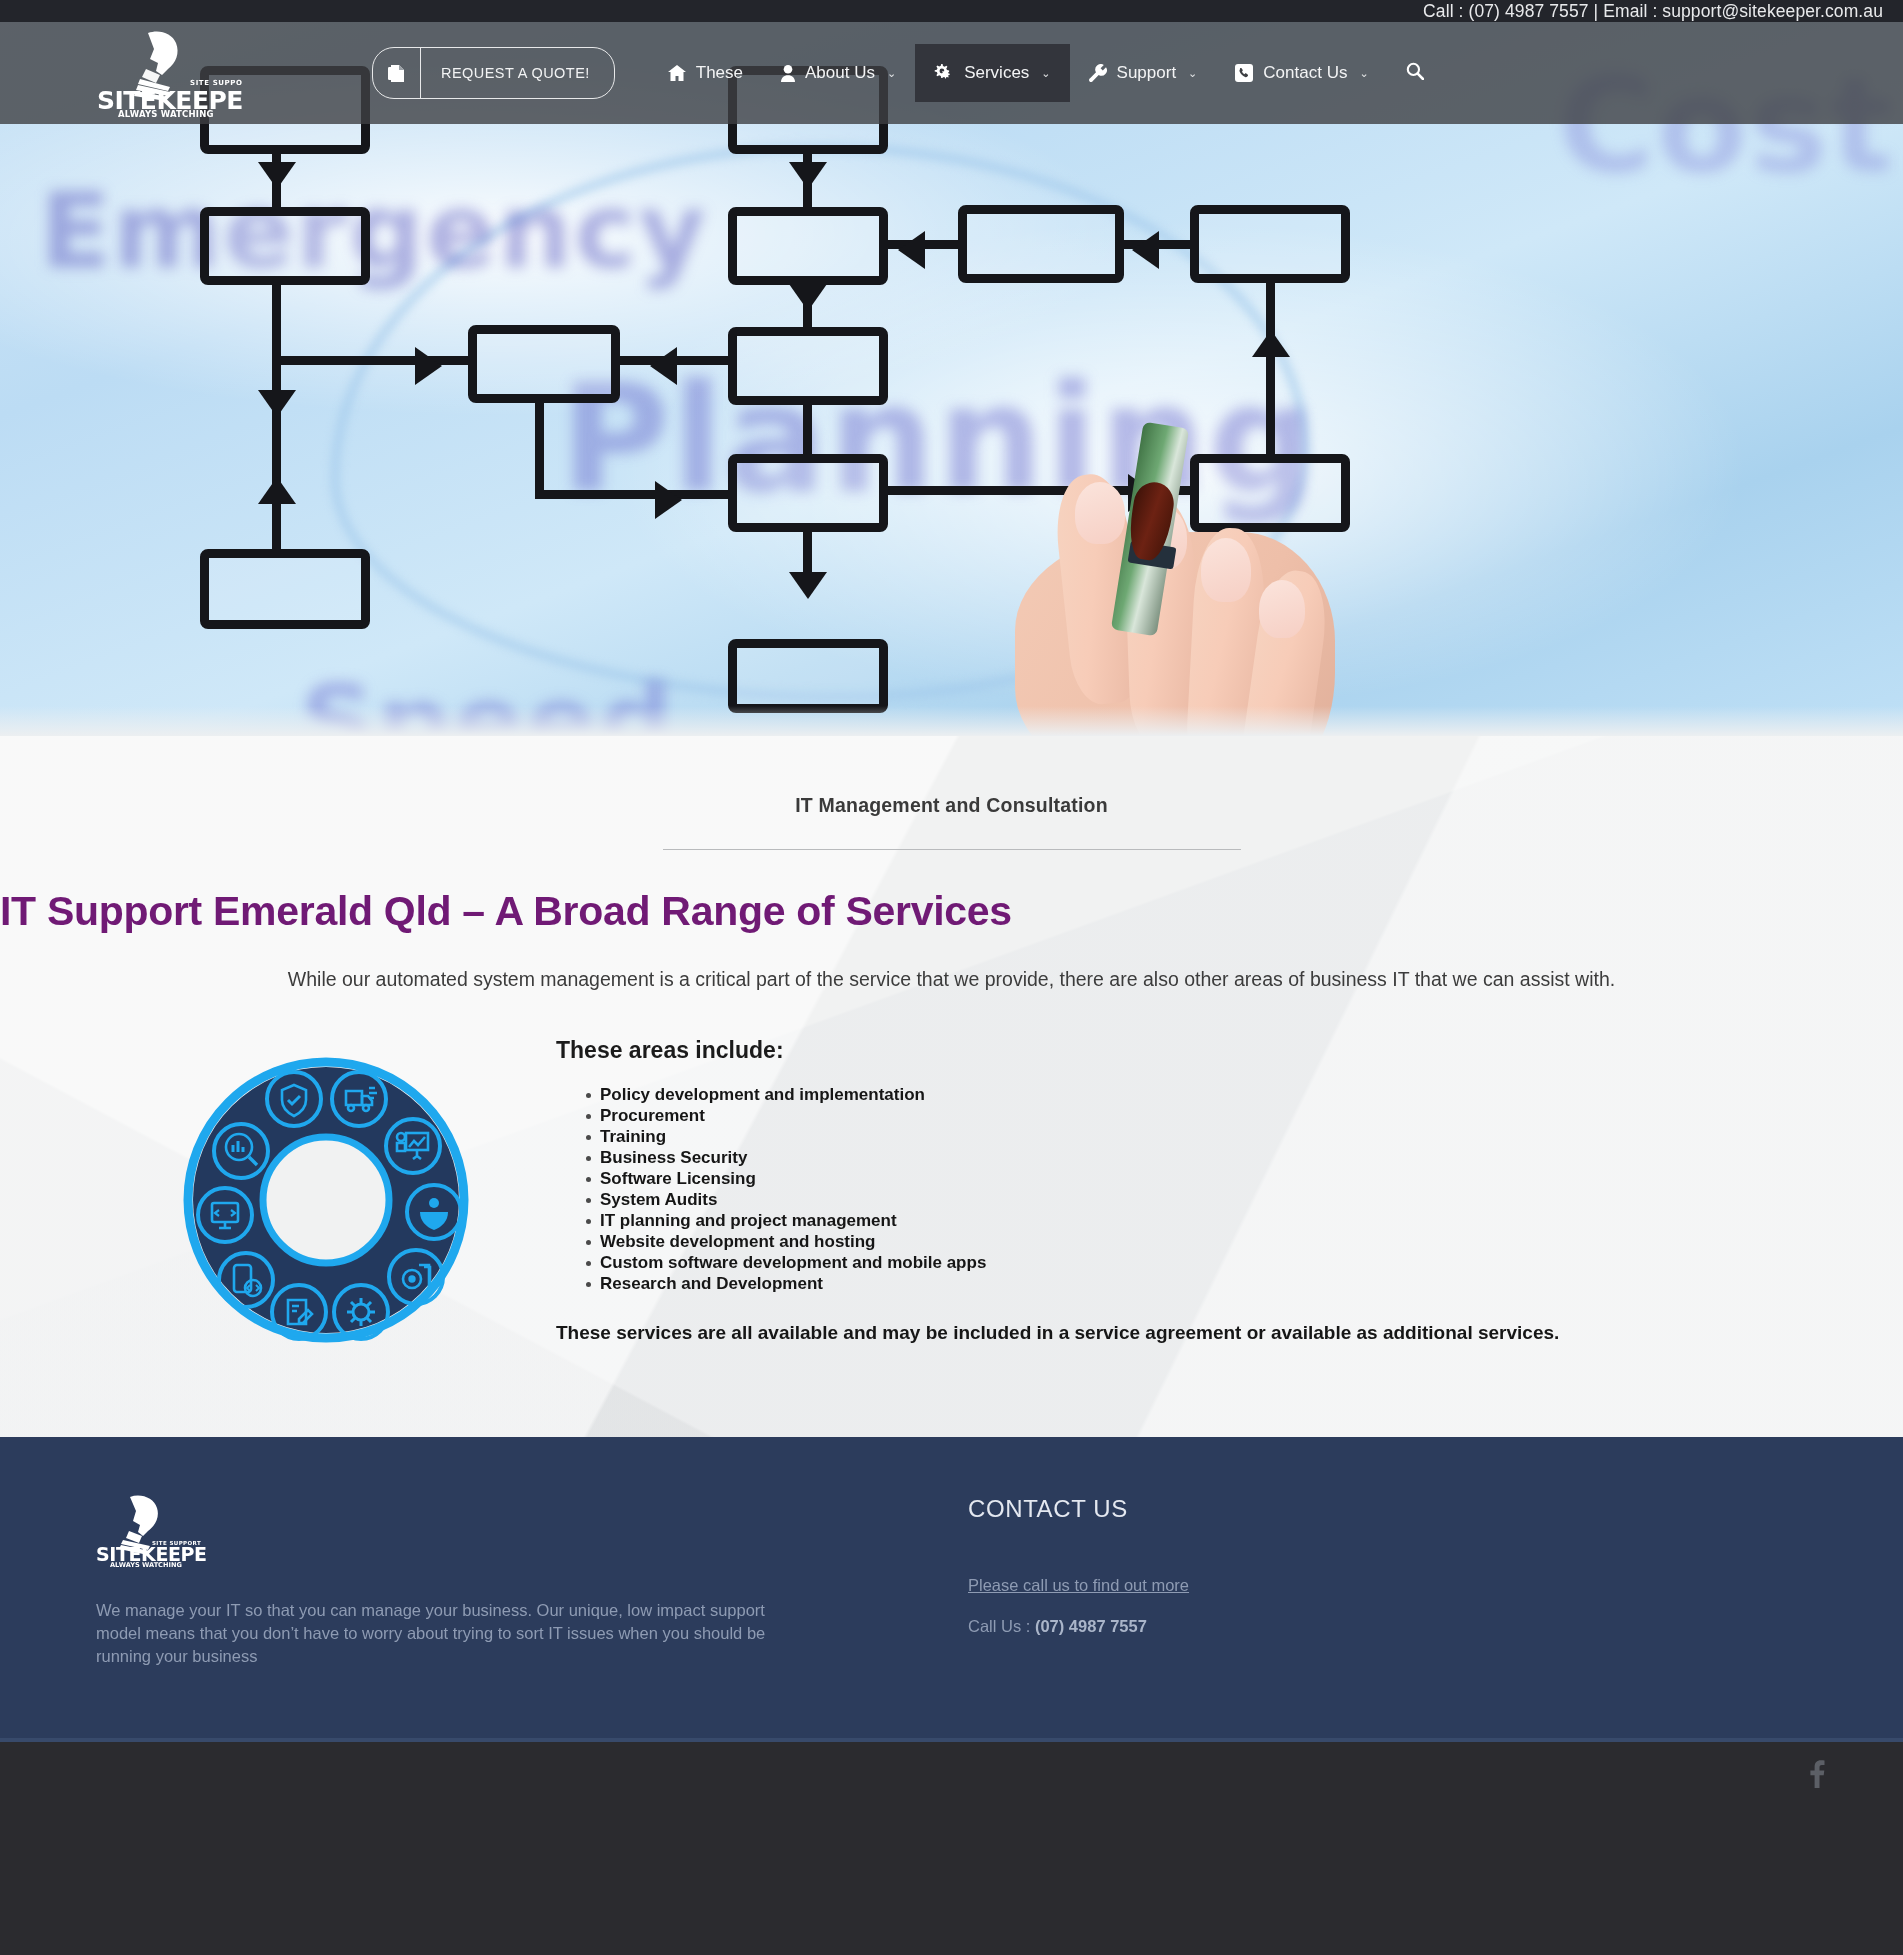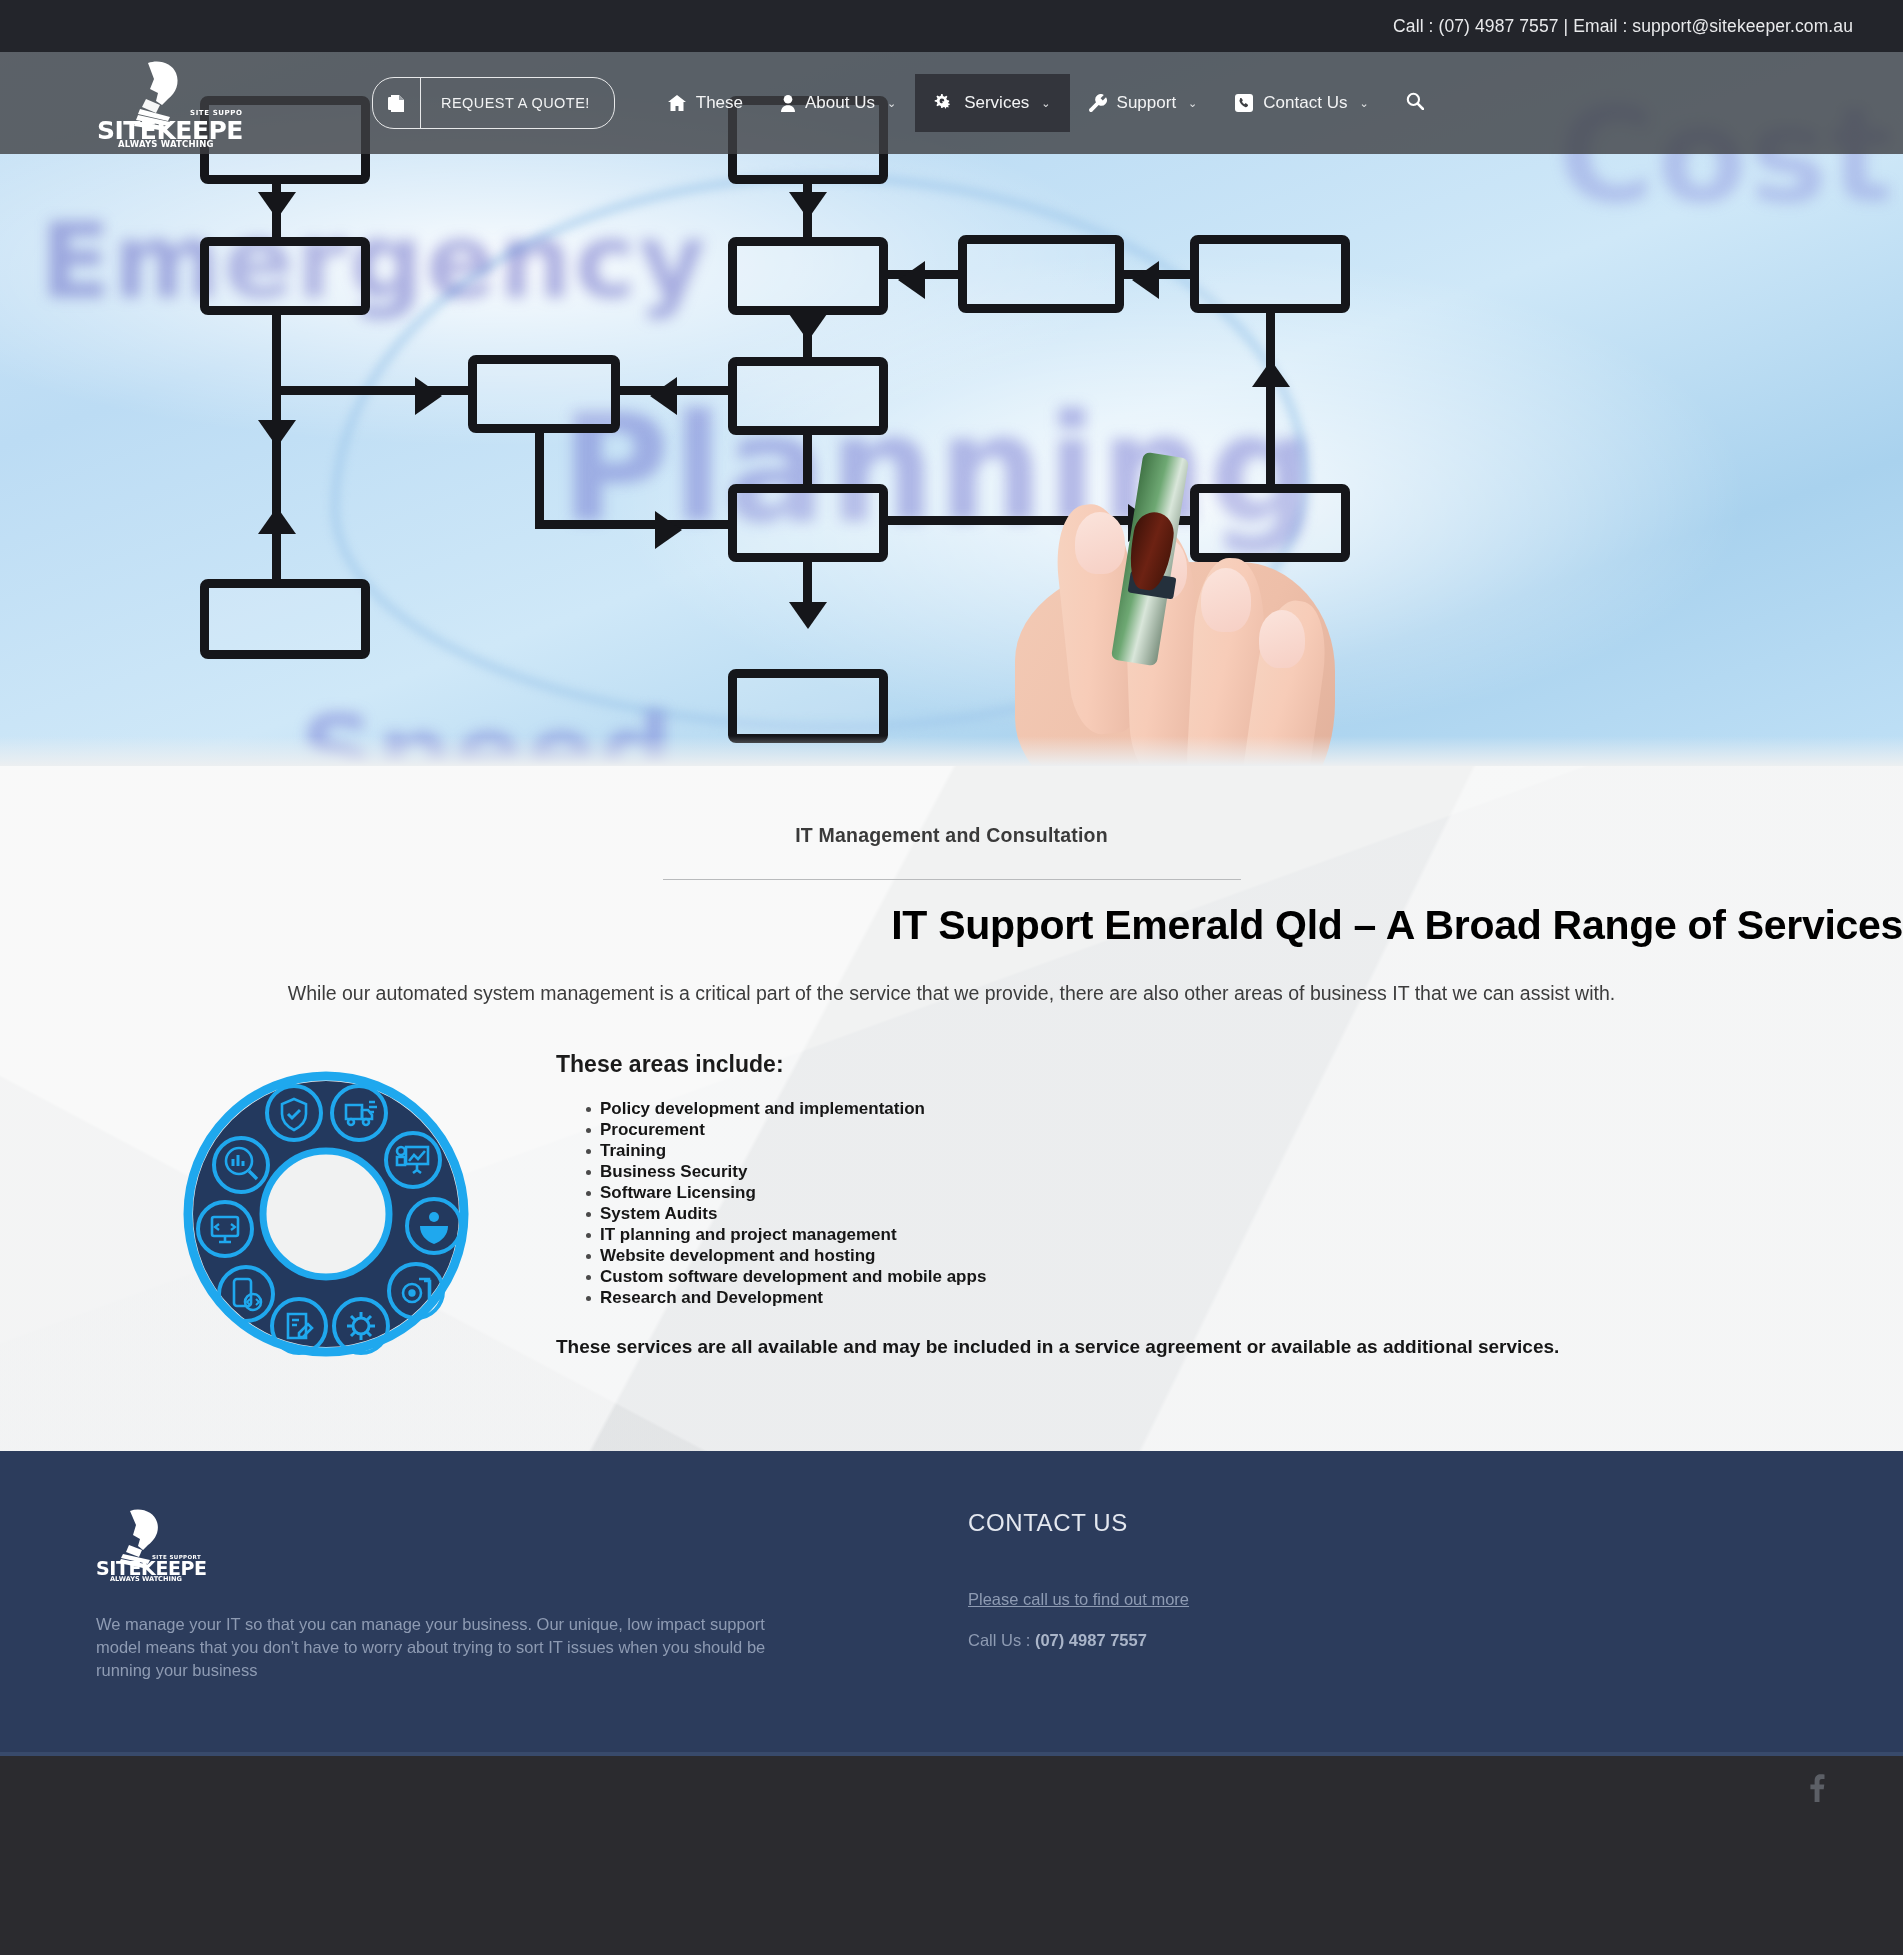--- a/index.html
+++ b/index.html
@@ -6,26 +6,26 @@
   * { box-sizing: border-box; margin: 0; padding: 0; }
   html, body {
     width: 1903px;
     background: #2b2b2f;
     font-family: "Liberation Sans", "DejaVu Sans", sans-serif;
     -webkit-font-smoothing: antialiased;
   }
 
   
   .topbar {
-    height: 52px;
+    height: 22px;
     background: #23252b;
     display: flex;
     align-items: center;
     justify-content: flex-end;
-    padding-right: 50px;
+    padding-right: 20px;
   }
   .topbar-text {
     color: #e9eaec;
     font-size: 17.5px;
     letter-spacing: .1px;
     white-space: pre;
   }
 
   
   .hero {
@@ -182,25 +182,25 @@
     color: #3a3a3a;
     font-weight: 700;
     font-size: 19.5px;
     letter-spacing: .2px;
   }
   .eyebrow-rule {
     width: 578px; height: 1px; background: #b9bbbd;
     margin: 32px auto 0;
   }
   .h1 {
-    text-align: right;
-    color: #000000;
+    text-align: left;
+    color: #701a75;
     font-size: 41px;
     font-weight: 700;
-    margin-top: 22px;
+    margin-top: 38px;
     letter-spacing: -.3px;
   }
   .lede {
     text-align: center;
     color: #3c3c3c;
     font-size: 19.5px;
     margin-top: 33px;
   }
 
   .cols {

